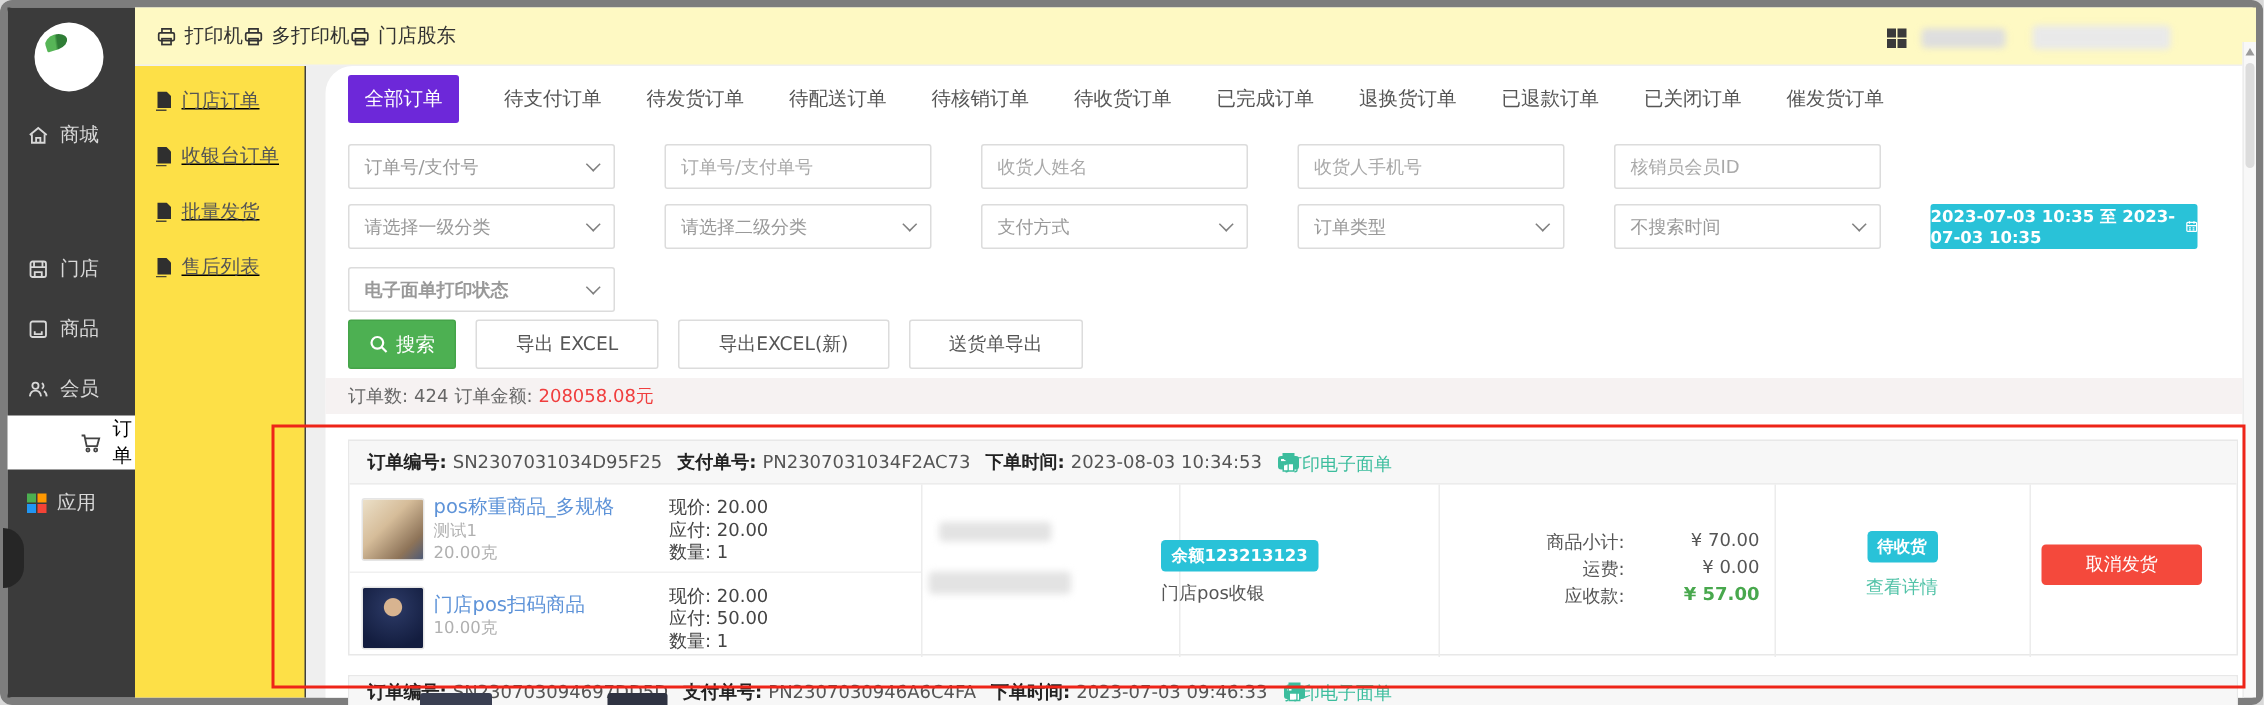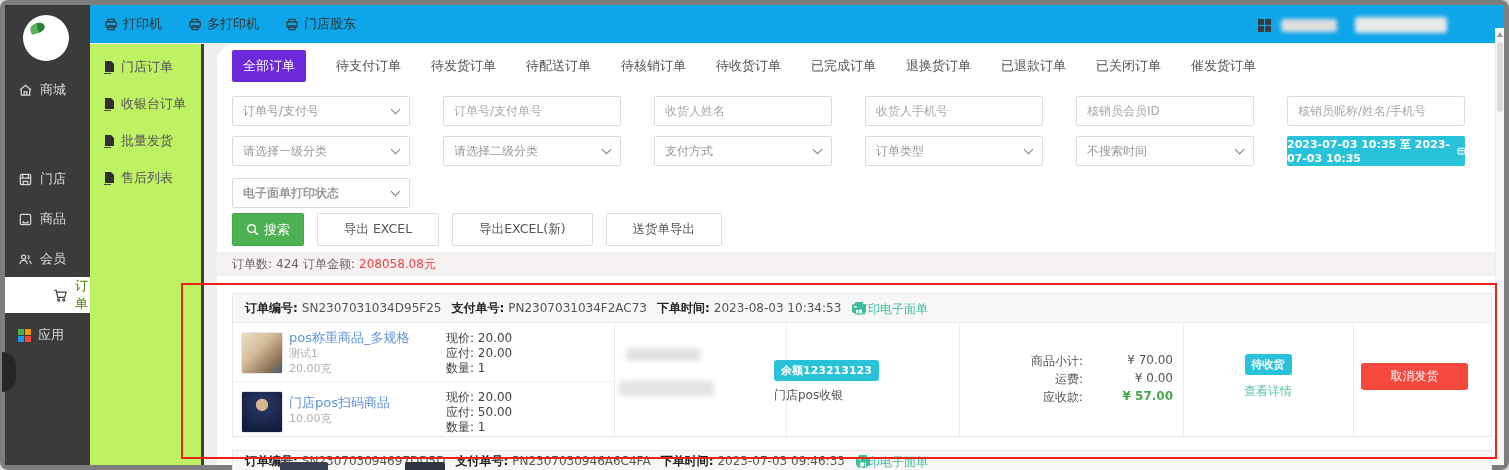--- a/index.html
+++ b/index.html
@@ -8,35 +8,35 @@
   .abs{position:absolute;box-sizing:border-box;}
 
   
   .sidebar{left:5px;top:5px;width:85px;height:460px;background:#3b3b3b;}
   .avatar{left:18px;top:10px;width:46px;height:46px;border-radius:50%;background:#fff;}
   .avatar .blob{position:absolute;left:7px;top:8px;width:15px;height:10px;border-radius:60% 60% 60% 10%;
                 background:linear-gradient(100deg,#57b557 45%,#2f7d36 55%);transform:rotate(-18deg);}
   .snav{left:0;width:85px;height:30px;display:flex;align-items:center;padding-left:13px;gap:7px;
         color:#d8d8d8;font-size:13px;cursor:pointer;}
   .snav svg{flex:0 0 auto;}
-  .snav.active{background:#fff;color:#4d7c0f;height:36px;padding-left:48px;}
+  .snav.active{background:#fff;color:#000000;height:36px;padding-left:48px;}
   .handle{left:2px;top:352px;width:14px;height:40px;background:#262626;border-radius:0 20px 20px 0;}
 
   
-  .toolbar{left:90px;top:5px;width:1414px;height:39px;background:#0ea5e9;border-bottom:1px solid #f0f0f0;
-           display:flex;align-items:center;padding-left:14px;gap:26px;}
+  .toolbar{left:90px;top:5px;width:1414px;height:39px;background:#fef9c3;border-bottom:1px solid #f0f0f0;
+           display:flex;align-items:center;padding-left:14px;}
   .tbitem{display:flex;align-items:center;gap:5px;font-size:13px;color:#333;cursor:pointer;}
   .topright{left:1258px;top:17px;display:flex;align-items:center;gap:10px;}
   .gridglyph{width:13px;height:13px;display:grid;grid-template-columns:6px 6px;grid-template-rows:6px 6px;gap:1px;}
   .gridglyph i{background:#3a3a3a;display:block;}
   .blur1{width:56px;height:13px;background:#dedede;border-radius:3px;filter:blur(2px);}
   .blur2{width:92px;height:16px;background:#e9e9e9;border-radius:3px;filter:blur(2px);}
 
   
-  .submenu{left:90px;top:44px;width:114px;height:421px;background:#bef264;border-right:3px solid #404040;}
+  .submenu{left:90px;top:44px;width:114px;height:421px;background:#fde047;border-right:1px solid #404040;text-decoration:underline;}
   .smitem{position:relative;display:flex;align-items:center;gap:7px;padding-left:12px;height:22px;
           font-size:13px;color:#555;cursor:pointer;}
   .mainbg{left:204px;top:44px;width:1291px;height:421px;background:#efefef;}
   .card{left:217px;top:44px;width:1278px;height:421px;background:#fff;border-top-left-radius:18px;}
 
   
   .tabs{left:232px;top:50px;display:flex;align-items:center;gap:30px;font-size:13px;color:#555;}
   .tab{cursor:pointer;white-space:nowrap;}
   .tab.sel{background:#6d28d9;color:#fff;padding:7px 11px;border-radius:2px;}
 
@@ -256,23 +256,20 @@
   </div>
   <div class="abs field" style="left:654px;top:96px;">
     <input placeholder="收货人姓名" style="">
   </div>
   <div class="abs field" style="left:865px;top:96px;">
     <input placeholder="收货人手机号" style="">
   </div>
   <div class="abs field" style="left:1076px;top:96px;">
     <input placeholder="核销员会员ID" style="">
   </div>
-  <div class="abs field" style="left:1287px;top:96px;">
-    <input placeholder="核销员昵称/姓名/手机号" style="">
-  </div>
 
   <div class="abs field selectbox" style="left:232px;top:136px;">
     <span>请选择一级分类</span>
     <span class="chev"></span>
   </div>
   <div class="abs field selectbox" style="left:443px;top:136px;">
     <span>请选择二级分类</span>
     <span class="chev"></span>
   </div>
   <div class="abs field selectbox" style="left:654px;top:136px;">

